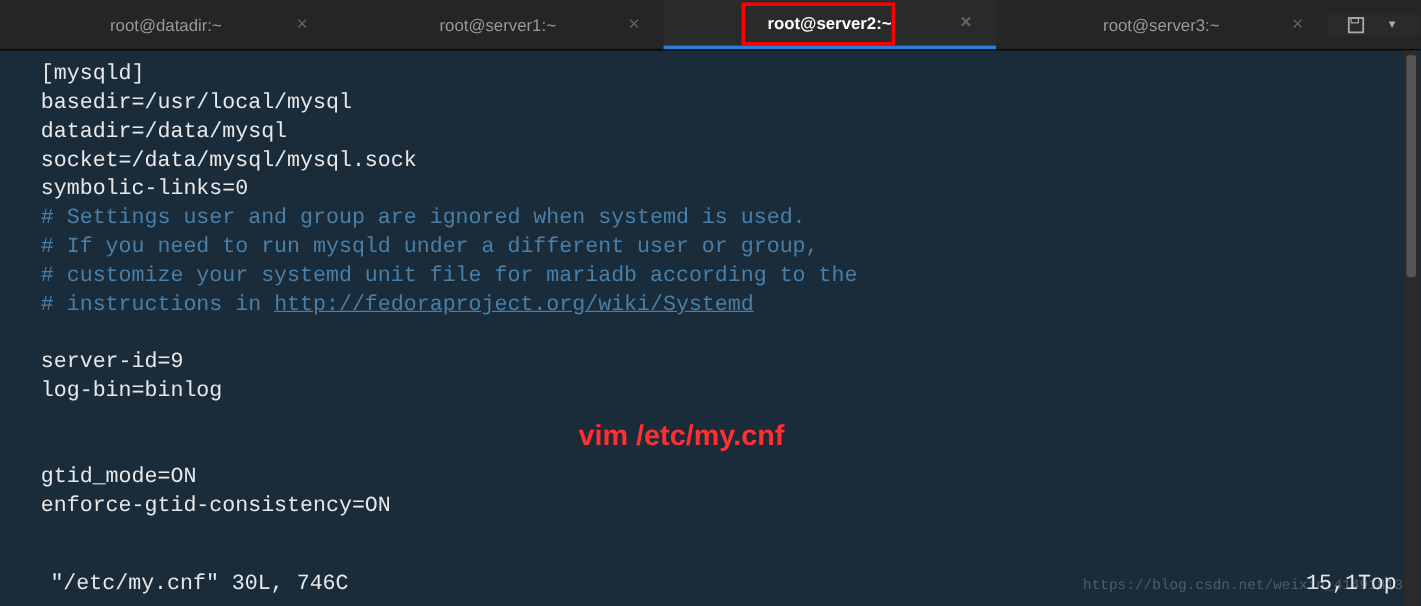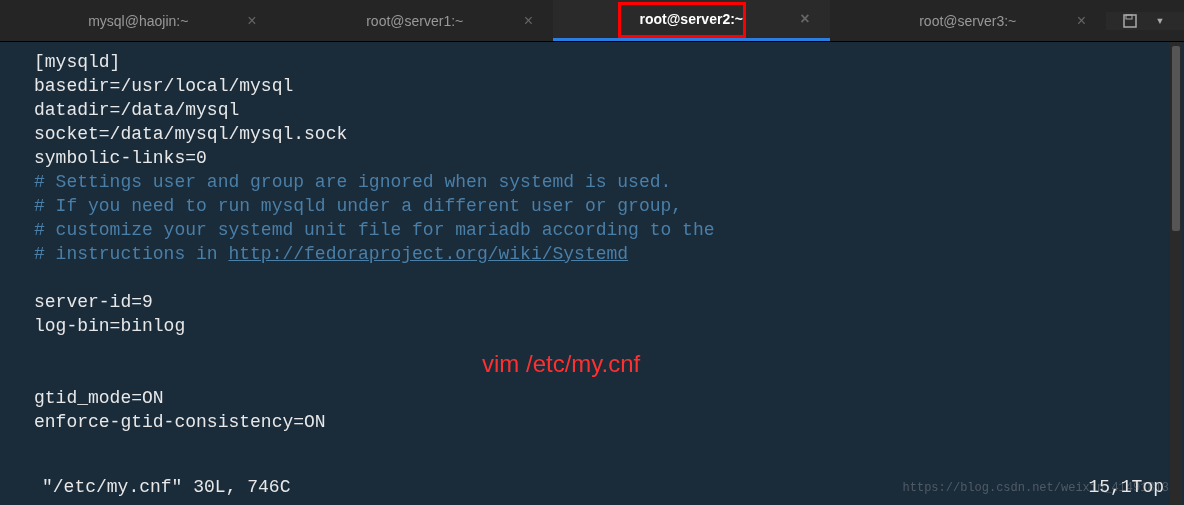--- a/index.html
+++ b/index.html
@@ -85,21 +85,21 @@
       border: 1px solid #e8e8e8;
       padding: 0 1px;
     }
     .vim-annotation {
       position: absolute;
       left: 450px;
       top: 310px;
       color: #ff3030;
       font-size: 24px;
       font-family: Arial, sans-serif;
-      font-weight: normal;
+      font-weight: bold;
       z-index: 5;
     }
     .watermark {
       position: absolute;
       right: 15px;
       bottom: 10px;
       color: rgba(180,180,180,0.35);
       font-family: Liberation Mono, monospace;
       font-size: 12px;
       z-index: 3;
@@ -132,21 +132,21 @@
       height: 40%;
       background: #555;
       border-radius: 2px;
     }
   </style>
 </head>
 <body>
 
 <div class="tab-bar">
   <div class="tab">
-    <span>mysql@haojin:~</span>
+    <span>root@datadir:~</span>
     <span class="tab-close">×</span>
   </div>
   <div class="tab">
     <span>root@server1:~</span>
     <span class="tab-close">×</span>
   </div>
   <div class="tab active">
     <span>root@server2:~</span>
     <span class="tab-close">×</span>
   </div>

